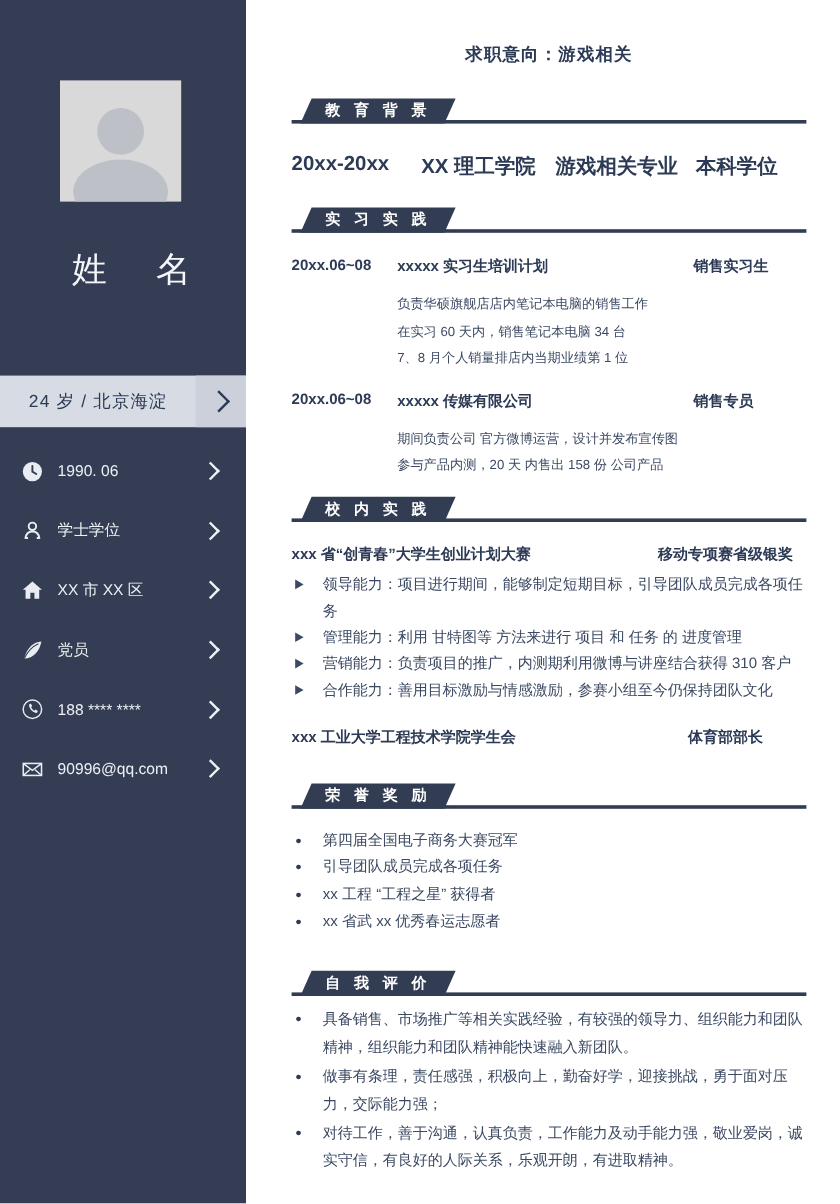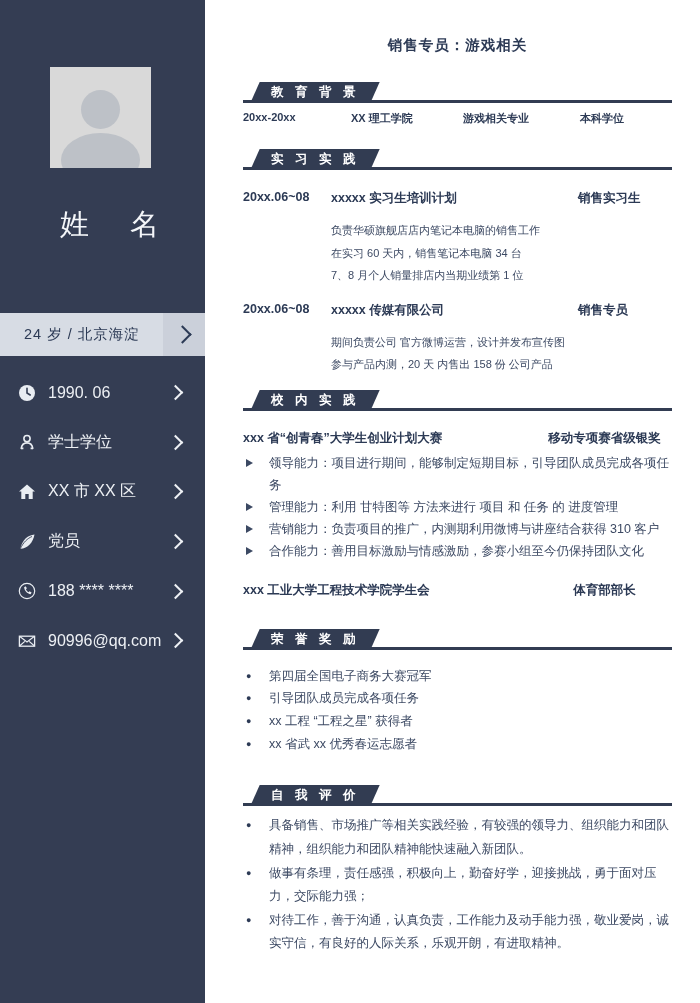--- a/index.html
+++ b/index.html
@@ -12,33 +12,33 @@
   .photo .head{position:absolute;left:31px;top:23px;width:39px;height:39px;border-radius:50%;background:#bdc1c7;}
   .photo .torso{position:absolute;left:11px;top:66px;width:79px;height:54px;border-radius:50%;background:#bdc1c7;}
   .name{position:absolute;left:10px;top:205px;width:205px;text-align:center;color:#f4f6f9;font-size:29px;font-weight:400;letter-spacing:6px;}
   .band{position:absolute;left:0;top:313px;width:205px;height:43px;background:#d7dce4;display:flex;align-items:center;}
   .band-label{flex:1;padding-left:24px;color:#2c3a55;font-size:14.5px;letter-spacing:1px;white-space:nowrap;}
   .band-cell{width:42px;height:100%;background:#cbd0da;display:flex;align-items:center;justify-content:center;}
   .chev{width:11px;height:11px;border-top:2px solid #2c3a55;border-right:2px solid #2c3a55;transform:rotate(45deg);margin-right:4px;}
   .contacts{position:absolute;left:0;top:368px;width:205px;}
   .c-row{height:49.6px;display:flex;align-items:center;padding:0 18px 0 18px;box-sizing:border-box;}
   .c-icon{width:22px;height:18px;display:flex;align-items:center;justify-content:flex-start;flex:none;}
-  .c-label{flex:1;color:#edf0f4;font-size:16px;padding-left:8px;white-space:nowrap;overflow:hidden;}
+  .c-label{flex:1;color:#edf0f4;font-size:13px;padding-left:8px;white-space:nowrap;overflow:hidden;}
   .c-chev{width:9px;height:9px;border-top:2px solid #eef1f5;border-right:2px solid #eef1f5;transform:rotate(45deg);flex:none;margin-right:6px;}
 
   
   .main{position:absolute;left:205px;top:0;width:495px;height:1003px;background:#fff;box-sizing:border-box;padding:0 28px 0 38px;color:#3c4963;}
   .job{margin-top:36px;text-align:center;font-size:14.5px;font-weight:bold;color:#2c3a55;letter-spacing:1px;}
 
   .sec{position:relative;height:21px;}
   .sec-rule{position:absolute;left:0;right:0;bottom:0;height:3px;background:#323c52;}
   .sec-tab{position:absolute;left:12px;top:0;height:21px;background:#323c52;transform:skewX(-24deg);padding:0 16px;}
   .sec-tab-text{display:block;transform:skewX(24deg);color:#ffffff;font-size:12.5px;font-weight:bold;letter-spacing:4px;line-height:21px;white-space:nowrap;}
 
-  .edu-row{display:grid;grid-template-columns:108px 112px 117px auto;margin-top:8px;font-size:11px;font-weight:bold;color:#2c3a55;}
+  .edu-row{display:grid;grid-template-columns:108px 112px 117px auto;margin-top:24px;font-size:17px;font-weight:bold;color:#2c3a55;}
 
   .head-row{display:flex;font-size:12.5px;font-weight:bold;color:#2c3a55;}
   .head-row .period{width:88px;flex:none;}
   .head-row .title{flex:1;}
   .head-row .role{width:94px;flex:none;}
   .head-row .role-wide{width:135px;flex:none;text-align:center;}
   .details{margin-left:88px;font-size:11px;line-height:22.5px;color:#3c4963;}
 
   .blist{font-size:12.5px;color:#3c4963;}
   .b-row{display:flex;line-height:22px;}
@@ -143,21 +143,21 @@
         </span>
         <span class="c-label">90996@qq.com</span>
         <span class="c-chev"></span>
       </div>
 
     </div>
   </div>
 
   <div class="main">
 
-    <div class="job">销售专员：游戏相关</div>
+    <div class="job">求职意向：游戏相关</div>
 
     <div class="sec mt27">
       <div class="sec-rule"></div>
       <div class="sec-tab">
         <span class="sec-tab-text">教 育 背 景</span>
       </div>
     </div>
     <div class="edu-row">
       <span>20xx-20xx</span>
       <span>XX 理工学院</span>

